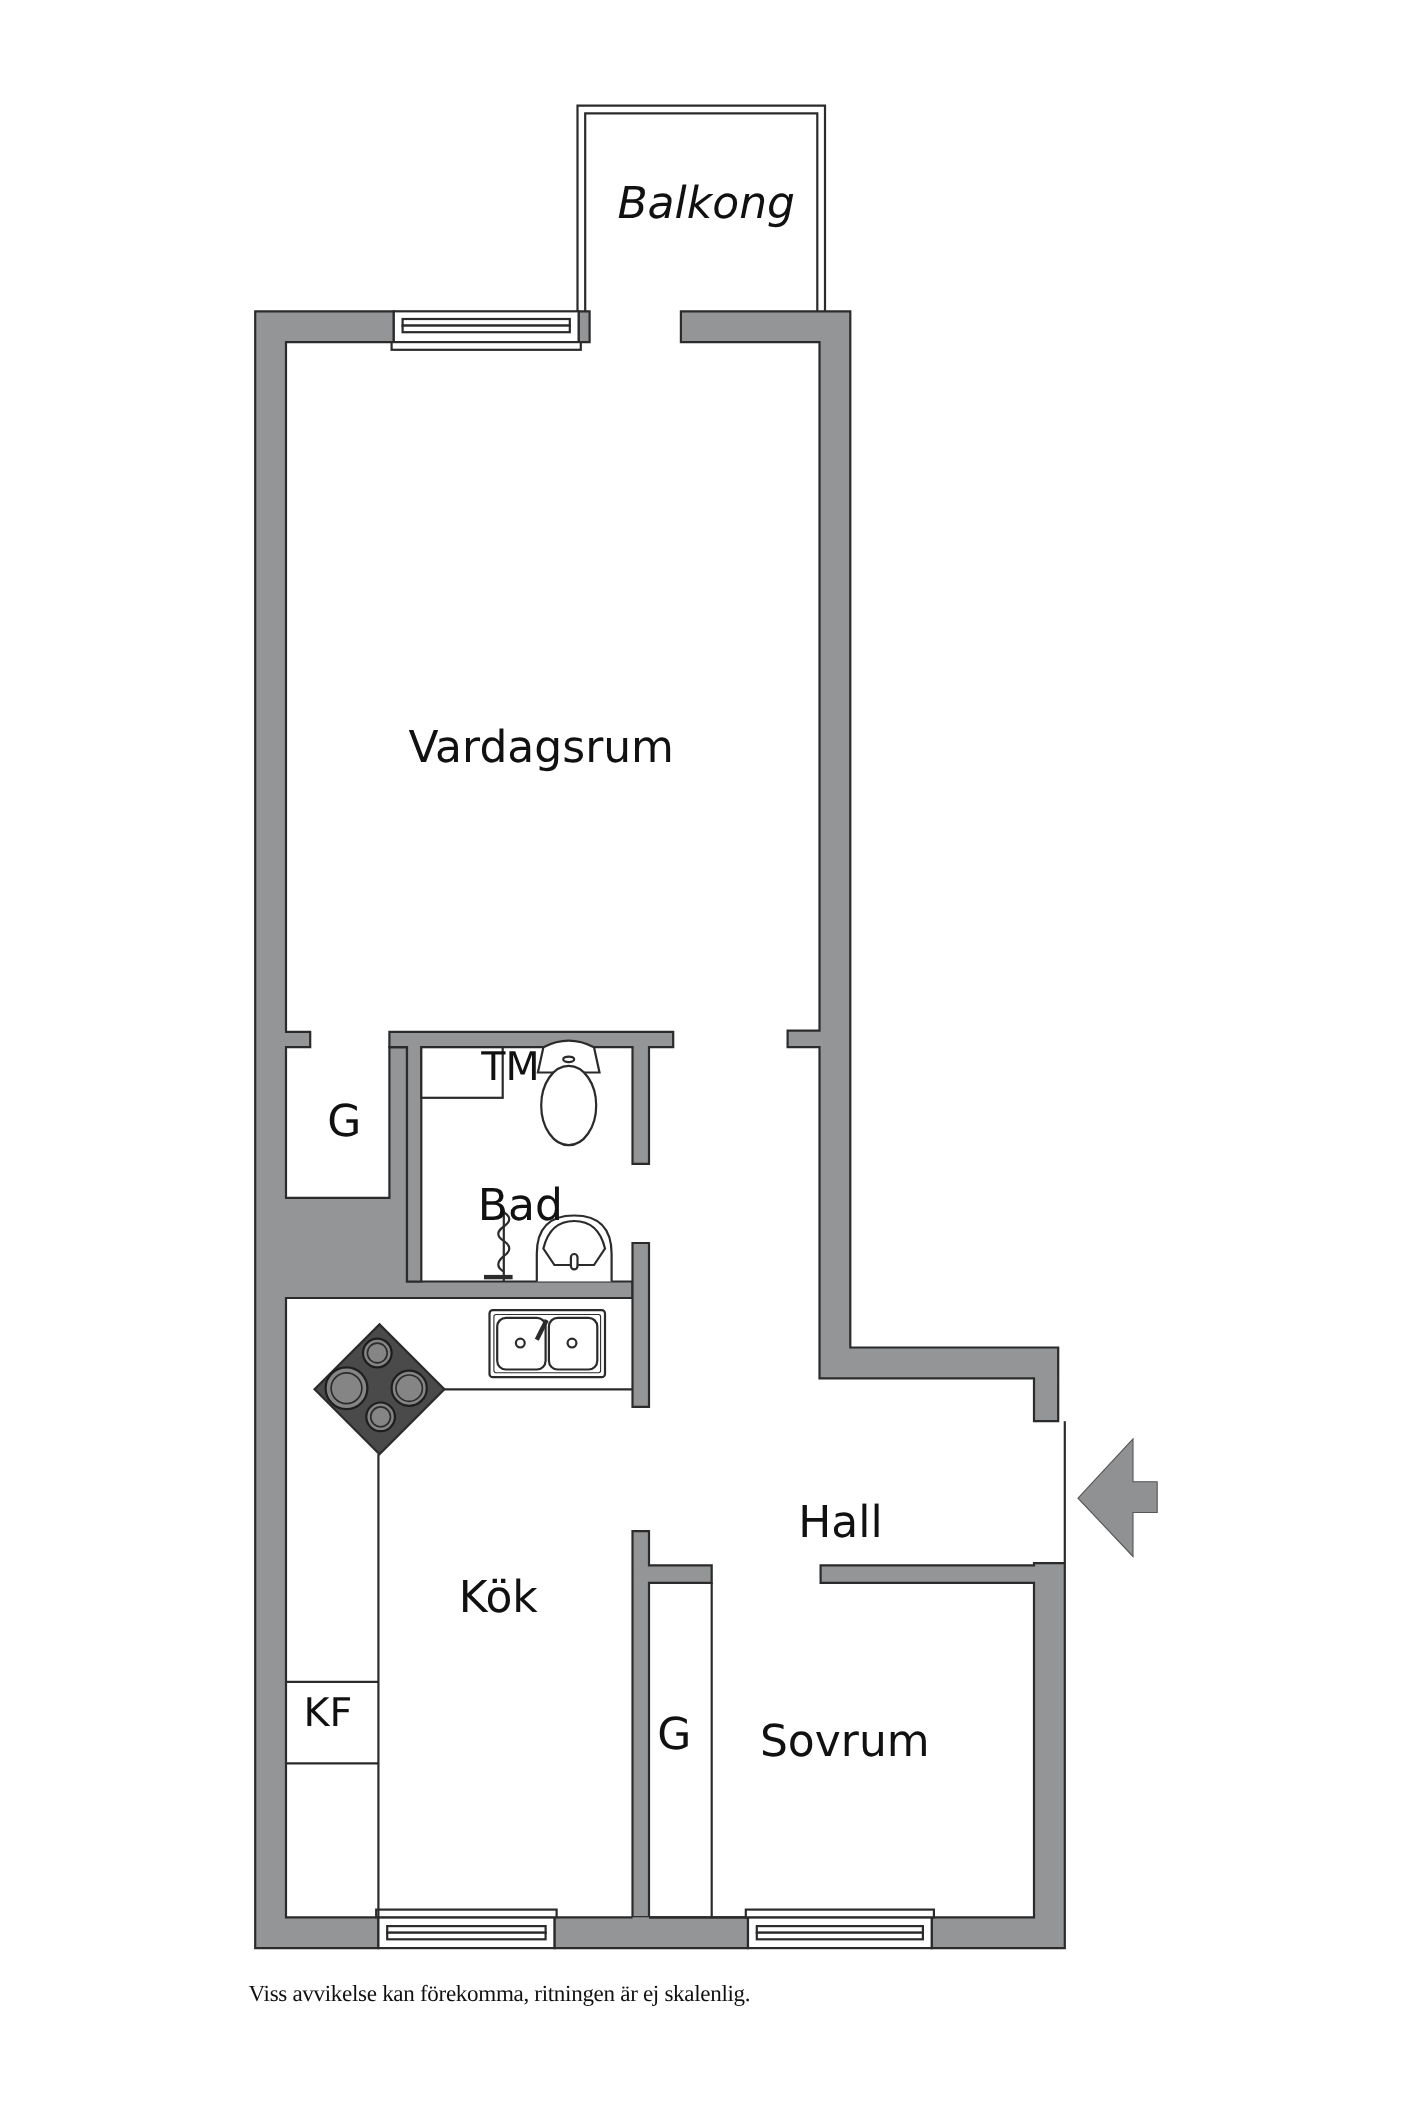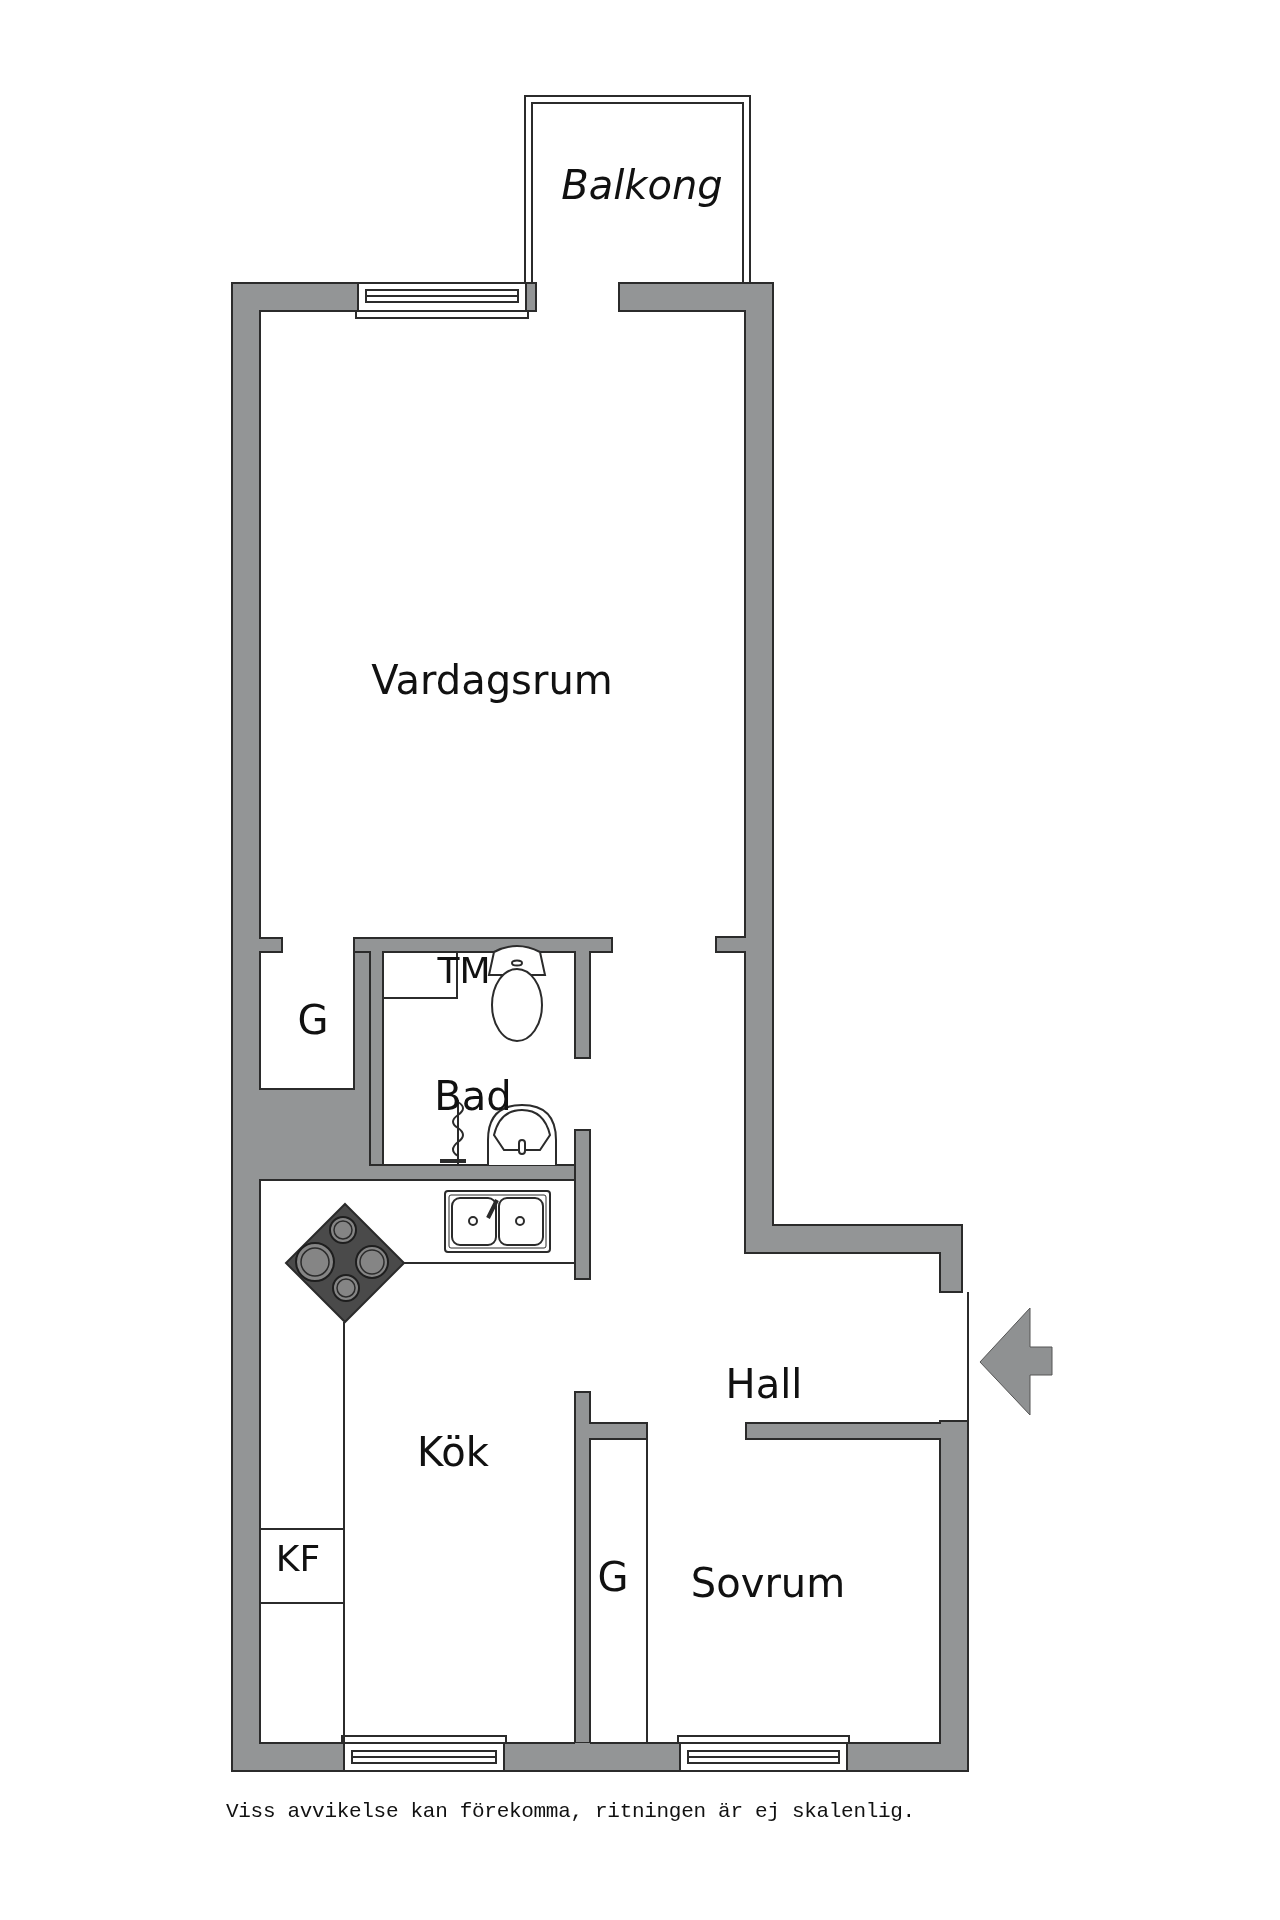--- a/index.html
+++ b/index.html
@@ -1,21 +1,21 @@
 <!DOCTYPE html>
 <html><head>
 <meta charset="utf-8">
 <style>
   html, body { margin:0; padding:0; background:#ffffff; }
   body { width:1280px; height:1920px; position:relative; overflow:hidden; font-family:"Liberation Sans", "DejaVu Sans", sans-serif; }
   #plan { position:absolute; left:0; top:0; width:1280px; height:1920px; }
   .label { position:absolute; transform:translate(-50%,-50%); color:#111; white-space:nowrap; font-family:"DejaVu Sans", sans-serif; }
   .room { font-size:40px; }
   .small { font-size:36px; }
-  .footer { position:absolute; left:226px; top:1800px; font-size:21px; color:#111; font-family:Liberation Mono, monospace; white-space:nowrap; letter-spacing:-0.3px; }
+  .footer { position:absolute; left:226px; top:1800px; font-size:21px; color:#111; font-family:Liberation Serif, serif; white-space:nowrap; letter-spacing:-0.3px; }
 </style>
 </head>
 <body>
 
 <svg id="plan" width="1280" height="1920" viewBox="0 0 1280 1920" xmlns="http://www.w3.org/2000/svg">
 
   <g fill="none" stroke="#2b2b2b" stroke-width="2">
     <path d="M525 283 L525 96 L750 96 L750 283"></path>
     <path d="M532 283 L532 103 L743 103 L743 283"></path>
   </g>

